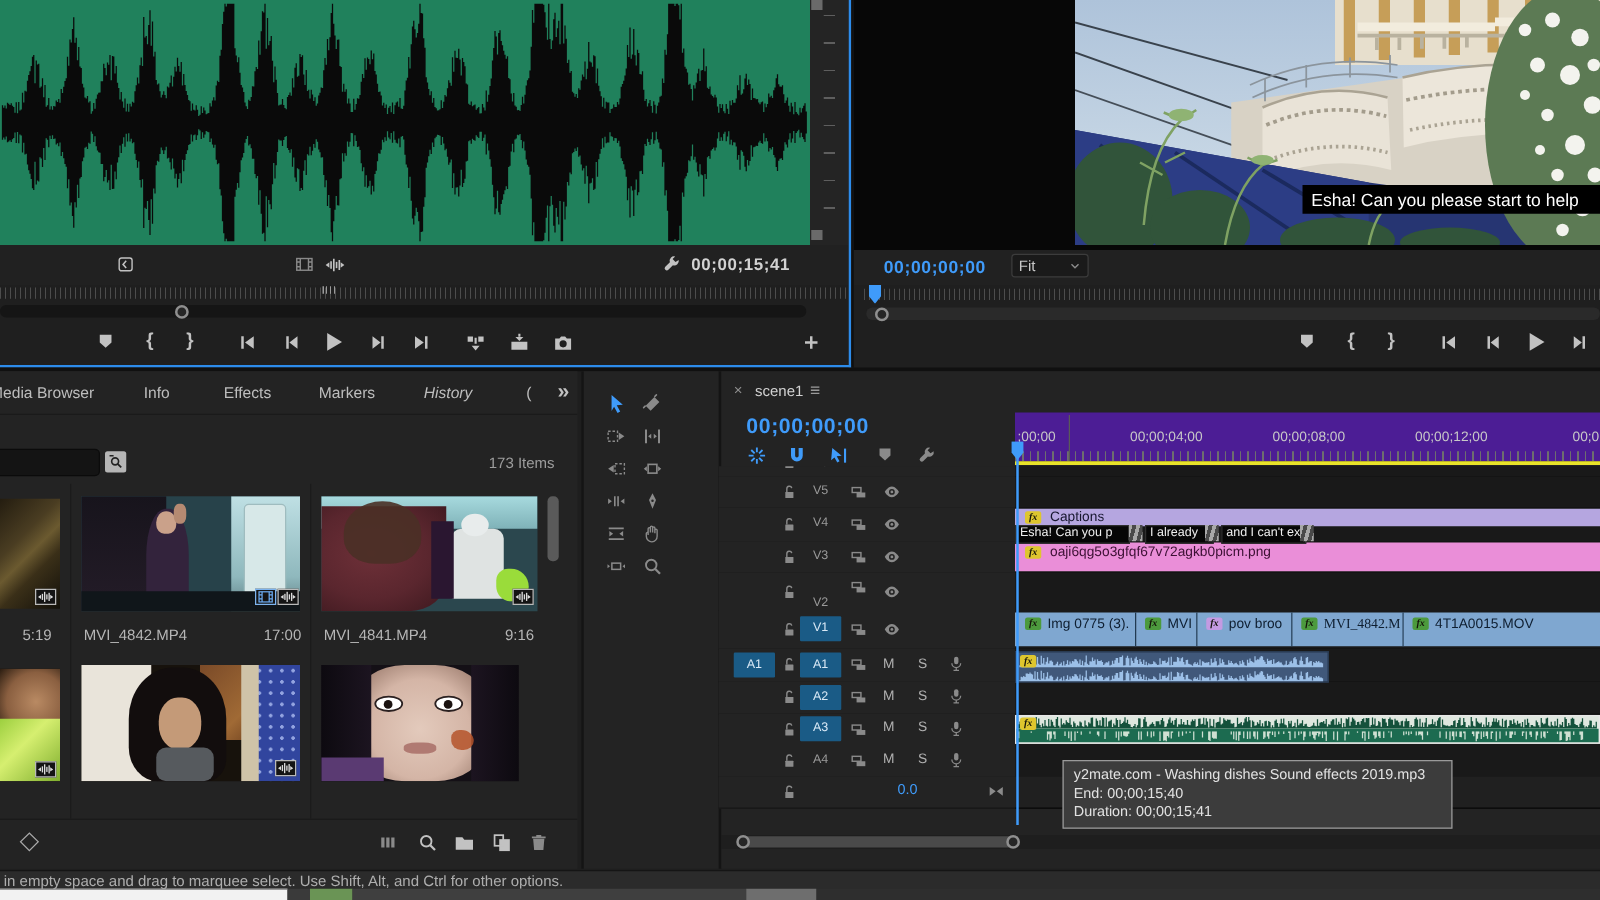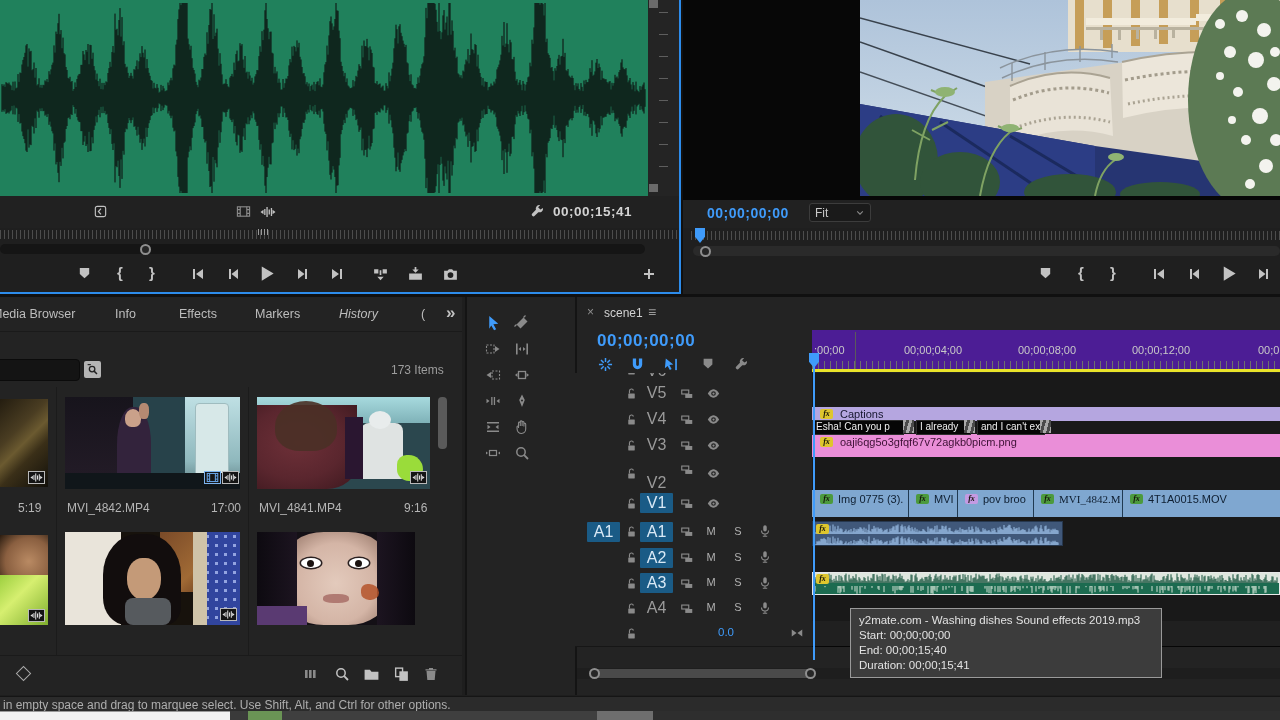--- a/index.html
+++ b/index.html
@@ -8,21 +8,21 @@
        -webkit-font-smoothing:antialiased;}
   .abs{position:absolute;}
   .ic{display:block;}
   .c-gray{color:#c2c2c2;} .c-dim{color:#8a8a8a;}
   .panel{background:#232323;}
   .brace{font-size:15px;font-weight:bold;color:#c2c2c2;line-height:16px;}
   .tc{font-weight:bold;letter-spacing:.5px;}
   
   .trk-row{position:absolute;left:575px;width:237px;border-bottom:1px solid #161616;background:#232323;}
   .trk-name{position:absolute;left:65px;width:33px;height:20px;line-height:20px;text-align:center;
-            font-size:16px;color:#9a9a9a;border-radius:1px;}
+            font-size:10px;color:#9a9a9a;border-radius:1px;}
   .trk-name.on{background:#1a5b86;color:#d9e9f6;}
   .ms{position:absolute;width:16px;height:16px;line-height:16px;text-align:center;font-size:11px;color:#b0b0b0;}
   
   .lane{position:absolute;left:812px;width:468px;background:#191919;border-bottom:1px solid #060606;}
   .clip-label{font-size:11px;white-space:nowrap;overflow:hidden;}
   .fx{position:absolute;width:13px;height:10px;border-radius:2px;font:italic bold 8px "Liberation Serif",serif;
       color:#14140a;text-align:center;line-height:10px;}
   .fx.y{background:#dec62e;} .fx.g{background:#4c9a3d;} .fx.p{background:#c49ae2;}
   .capseg{position:absolute;top:0;height:13px;background:#060606;border:1px solid #2e2e2e;color:#efefef;
           font-size:10px;line-height:12px;padding:0 3px;white-space:nowrap;overflow:hidden;}
@@ -375,20 +375,23 @@
             <circle cx="400" cy="116" r="8"></circle>
             <circle cx="416" cy="140" r="6"></circle>
           <circle cx="386" cy="140" r="5"></circle>
             <circle cx="406" cy="166" r="7"></circle>
             <circle cx="372" cy="120" r="4"></circle>
           <circle cx="360" cy="76" r="4"></circle>
             <circle cx="415" cy="52" r="5"></circle>
             <circle cx="390" cy="184" r="5"></circle>
         </g>
       </svg>
+      <div class="abs" style="left:182px;top:148px;width:238px;height:23px;background:#000;display:flex;align-items:center;">
+        <span style="color:#fff;font-size:14px;padding-left:7px;white-space:nowrap;">Esha! Can you please start to help</span>
+      </div>
     </div>
 
     <div class="abs" style="left:0;top:200px;width:597px;height:28px;background:#212121;">
       <span class="abs tc" style="left:24px;top:5px;font-size:14px;color:#3f9bfa;">00;00;00;00</span>
       <div class="abs" style="left:126px;top:3px;width:62px;height:19px;background:#1a1a1a;border:1px solid #3c3c3c;border-radius:3px;display:flex;align-items:center;justify-content:space-between;padding:0 5px;box-sizing:border-box;">
         <span style="font-size:12px;color:#c8c8c8;">Fit</span>
         <svg class="ic c-dim" width="10" height="10">
             <use href="#s-chevdown"></use>
           </svg>
       </div>
@@ -838,21 +841,20 @@
       <svg width="466" height="11">
           <path id="a3WaveBot" fill="none" stroke="#cfe0d2" stroke-width="1" d="M1 0V2.0M2 0V5.6M12 0V1.2M25 0V6.8M26 0V2.3M27 0V7.3M28 0V5.8M30 0V2.6M31 0V6.1M39 0V3.7M42 0V5.5M44 0V7.8M47 0V7.4M49 0V1.3M52 0V2.8M59 0V1.9M65 0V2.8M66 0V4.0M71 0V6.1M80 0V5.2M82 0V7.4M84 0V4.2M86 0V3.6M87 0V3.9M88 0V4.4M89 0V3.9M90 0V1.9M98 0V6.7M100 0V6.8M105 0V4.0M108 0V4.9M110 0V4.0M115 0V7.7M118 0V7.6M119 0V7.2M120 0V8.0M121 0V3.7M122 0V4.9M124 0V5.8M125 0V1.2M130 0V4.3M133 0V3.6M136 0V1.7M139 0V1.3M142 0V7.0M149 0V5.0M154 0V7.0M155 0V7.7M157 0V5.2M158 0V5.9M159 0V5.8M160 0V5.9M172 0V2.6M174 0V6.3M176 0V7.2M178 0V7.5M179 0V3.0M182 0V5.5M185 0V6.1M187 0V6.0M190 0V4.1M191 0V5.9M193 0V6.6M198 0V6.1M199 0V5.0M201 0V4.2M202 0V5.9M203 0V1.6M205 0V3.0M207 0V4.5M210 0V2.3M214 0V2.2M218 0V1.3M219 0V7.0M223 0V5.6M226 0V3.1M228 0V1.9M230 0V7.2M231 0V4.4M235 0V3.9M237 0V2.7M238 0V5.5M239 0V6.8M240 0V3.2M241 0V1.4M242 0V4.2M243 0V2.3M245 0V5.3M247 0V2.6M248 0V7.8M254 0V6.8M257 0V7.4M263 0V7.3M264 0V2.3M266 0V2.5M273 0V1.2M277 0V5.5M278 0V1.1M279 0V7.5M282 0V6.1M286 0V3.2M287 0V5.9M288 0V4.9M290 0V3.9M291 0V5.4M294 0V5.3M298 0V1.0M300 0V5.0M310 0V3.2M312 0V2.3M314 0V3.1M316 0V2.1M320 0V3.4M322 0V3.1M323 0V2.4M324 0V3.4M325 0V6.7M329 0V3.1M339 0V5.1M344 0V5.9M347 0V7.2M349 0V4.0M350 0V6.9M352 0V4.2M355 0V4.5M356 0V4.7M358 0V1.5M359 0V6.6M365 0V2.1M366 0V3.9M368 0V7.9M369 0V6.0M370 0V1.9M372 0V6.2M374 0V4.6M376 0V3.7M377 0V5.9M380 0V6.2M381 0V1.3M384 0V7.5M387 0V5.9M392 0V3.4M395 0V5.3M396 0V5.3M397 0V2.6M399 0V2.9M405 0V3.8M406 0V1.1M408 0V6.3M411 0V2.8M412 0V4.6M416 0V6.7M417 0V3.3M420 0V5.5M422 0V4.4M423 0V5.6M425 0V1.4M433 0V2.2M435 0V7.4M436 0V7.0M439 0V1.9M440 0V7.8M441 0V7.4M442 0V4.5M443 0V7.1M446 0V2.9M451 0V2.8M452 0V6.9M453 0V6.6"></path>
         </svg>
     </div>
   </div>
 
   <div class="playhead-line" style="left:813px;top:366px;height:294px;"></div>
 
   <div class="tooltip" style="left:850px;top:608px;width:294px;">
     <div>y2mate.com - Washing dishes Sound effects 2019.mp3</div>
-    <div>Start: 00;00;00;00</div>
     <div>End: 00;00;15;40</div>
     <div>Duration: 00;00;15;41</div>
   </div>
 
   <div class="abs" style="left:577px;top:668px;width:703px;height:11px;background:#1e1e1e;"></div>
   <div class="abs" style="left:593px;top:669px;width:219px;height:9px;background:#4a4a4a;border-radius:5px;"></div>
   <div class="knob" style="left:589px;top:668px;"></div>
   <div class="knob" style="left:805px;top:668px;"></div>
 
   <div class="abs" style="left:0;top:696px;width:1280px;height:15px;background:#2b2b2b;border-top:1px solid #151515;">

